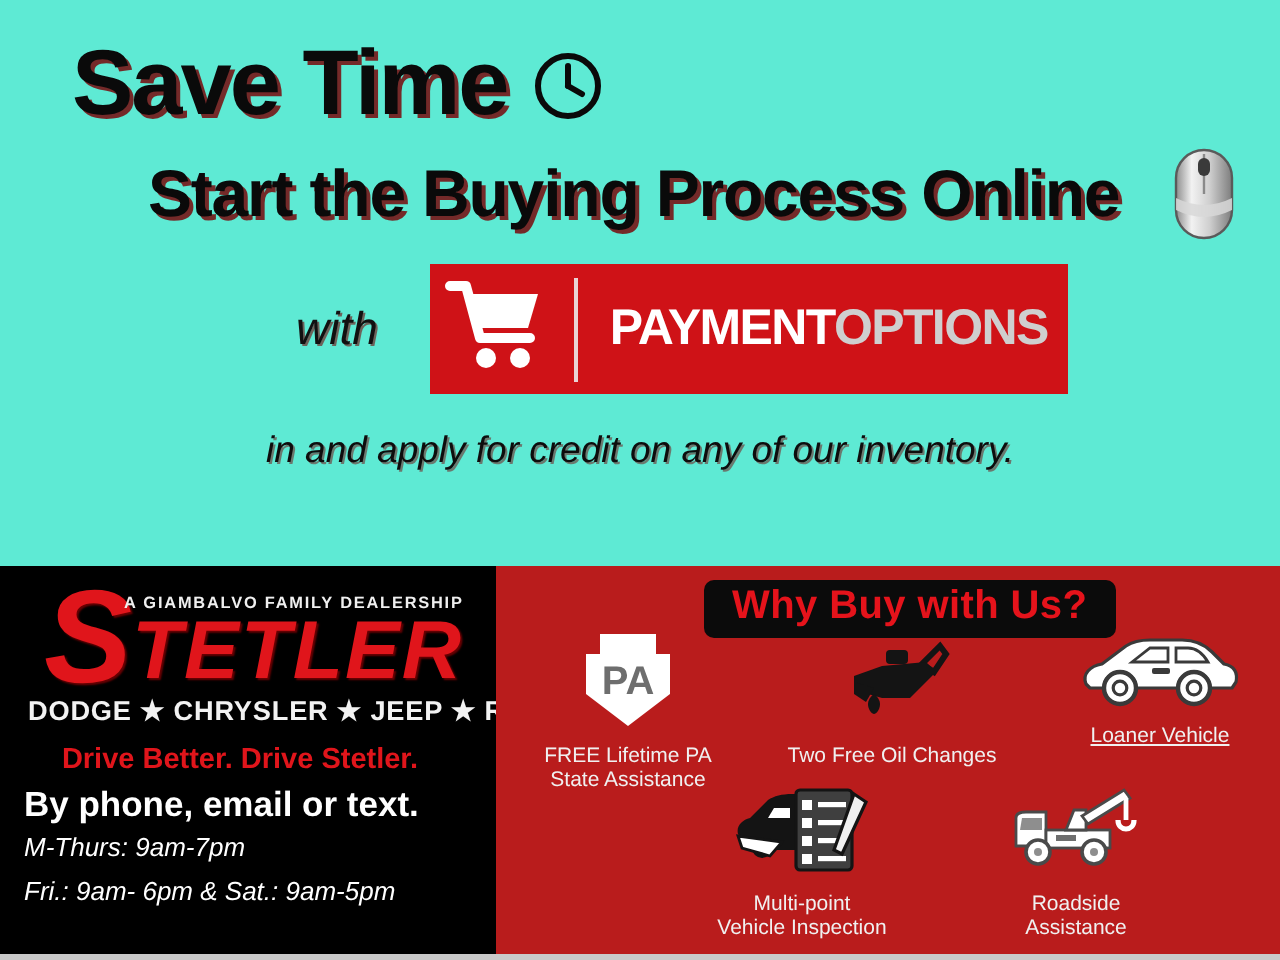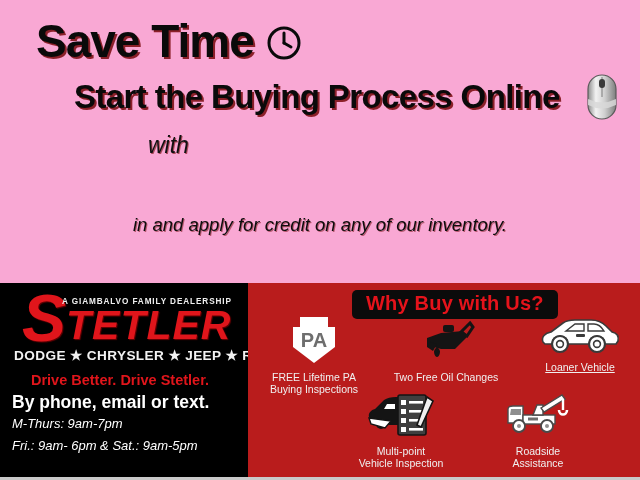--- a/index.html
+++ b/index.html
@@ -14,21 +14,21 @@
     overflow: hidden;
     font-family: "Liberation Sans", sans-serif;
     background: #8e8e8e;
   }
 
   
   .banner {
     position: absolute;
     left: 0; top: 0;
     width: 640px; height: 283px;
-    background: #f9a8d4;
+    background: #5eead4;
     overflow: hidden;
   }
 
   .headline-1 {
     position: absolute;
     left: 36px; top: 14px;
     font-size: 46px;
     font-weight: bold;
     color: #0a0a0a;
     letter-spacing: -1px;
@@ -265,20 +265,32 @@
         </defs>
         <rect x="2" y="2" width="28" height="44" rx="14" fill="url(#mg)" stroke="#5a5a5a" stroke-width="1.2"></rect>
         <path d="M2 26 Q16 33 30 26 L30 32 Q16 39 2 32 Z" fill="#d8d8d8" opacity="0.85"></path>
         <line x1="16" y1="4" x2="16" y2="24" stroke="#8a8a8a" stroke-width="1.2"></line>
         <rect x="13" y="6" width="6" height="9" rx="3" fill="#3a3a3a"></rect>
       </svg>
     </div>
 
     <div class="with-row">
       <span class="with-word">with</span>
+      <span class="po-block">
+        <span class="cart-icon">
+          <svg width="52" height="52" viewBox="0 0 52 52">
+            <path d="M4 7 L12 7 L19 33 L44 33" fill="none" stroke="#ffffff" stroke-width="5" stroke-linecap="round" stroke-linejoin="round"></path>
+            <path d="M13 11 L48 11 L43 28 L18 28 Z" fill="#ffffff"></path>
+            <circle cx="22" cy="43" r="5" fill="#ffffff"></circle>
+            <circle cx="39" cy="43" r="5" fill="#ffffff"></circle>
+          </svg>
+        </span>
+        <span class="po-divider"></span>
+        <span class="po-text"><span class="pay">PAYMENT</span><span class="opt">OPTIONS</span></span>
+      </span>
     </div>
 
     <div class="subcopy">
       <div>in and apply for credit on any of our inventory.</div>
     </div>
   </div>
 
   <div class="dealer-panel">
     <div class="logo-wrap">
       <div class="logo-s">S</div>
@@ -299,21 +311,21 @@
     <div class="why-badge">Why Buy with Us?</div>
 
     <div class="feature f-pa">
       <span class="ico">
         <svg width="46" height="50" viewBox="0 0 46 50">
           <path d="M9 2 L37 2 L37 12 L44 12 L44 32 L23 48 L2 32 L2 12 L9 12 Z" fill="#ffffff"></path>
           <text x="23" y="32" text-anchor="middle" font-family="Liberation Sans, sans-serif" font-size="20" font-weight="bold" fill="#6e6e6e">PA</text>
         </svg>
       </span>
       <span>FREE Lifetime PA</span><br>
-      <span>Buying Inspections</span>
+      <span>State Assistance</span>
     </div>
 
     <div class="feature f-oil">
       <span class="ico">
         <svg width="62" height="46" viewBox="0 0 62 46">
           <path d="M55 4 L58 8 L52 17 L46 13 Z" fill="none" stroke="#141414" stroke-width="3"></path>
           <path d="M48 12 L53 17 L40 30 L26 30 L12 26 L12 19 L26 14 Z" fill="#141414"></path>
           <rect x="28" y="6" width="11" height="7" rx="2" fill="#141414"></rect>
           <path d="M12 22 L22 25 L18 32 L12 28 Z" fill="#141414"></path>
           <path d="M19 33 C19 30 22 28 22 28 C22 28 25 30 25 33 C25 36 23 38 22 38 C21 38 19 36 19 33 Z" fill="#141414"></path>

